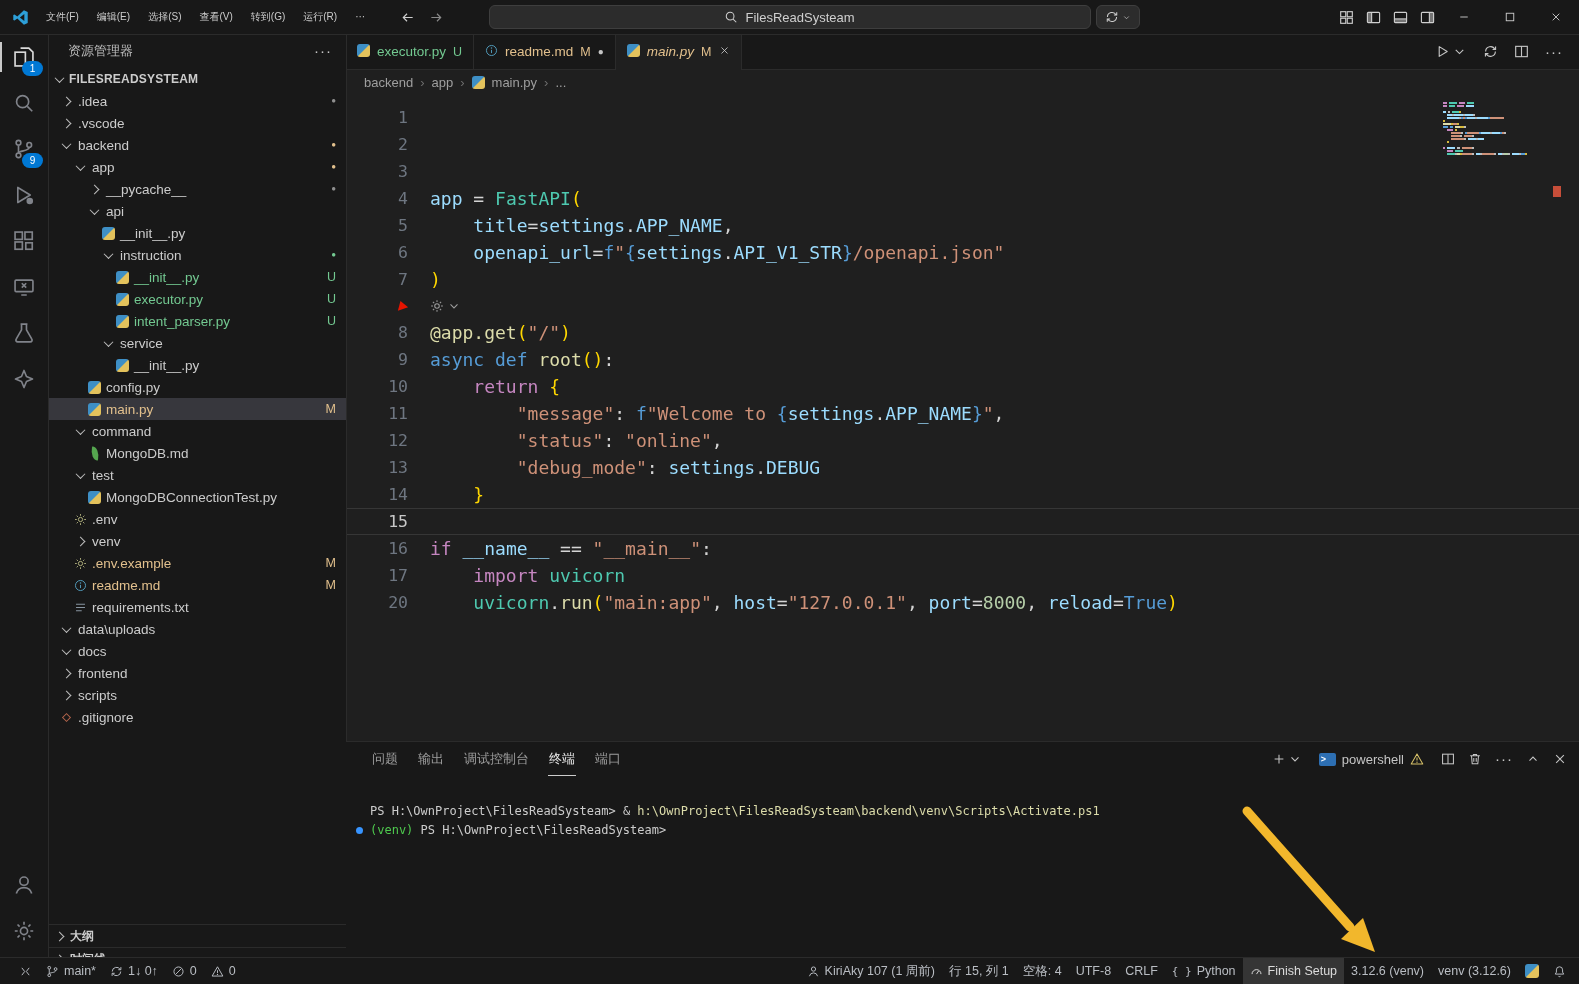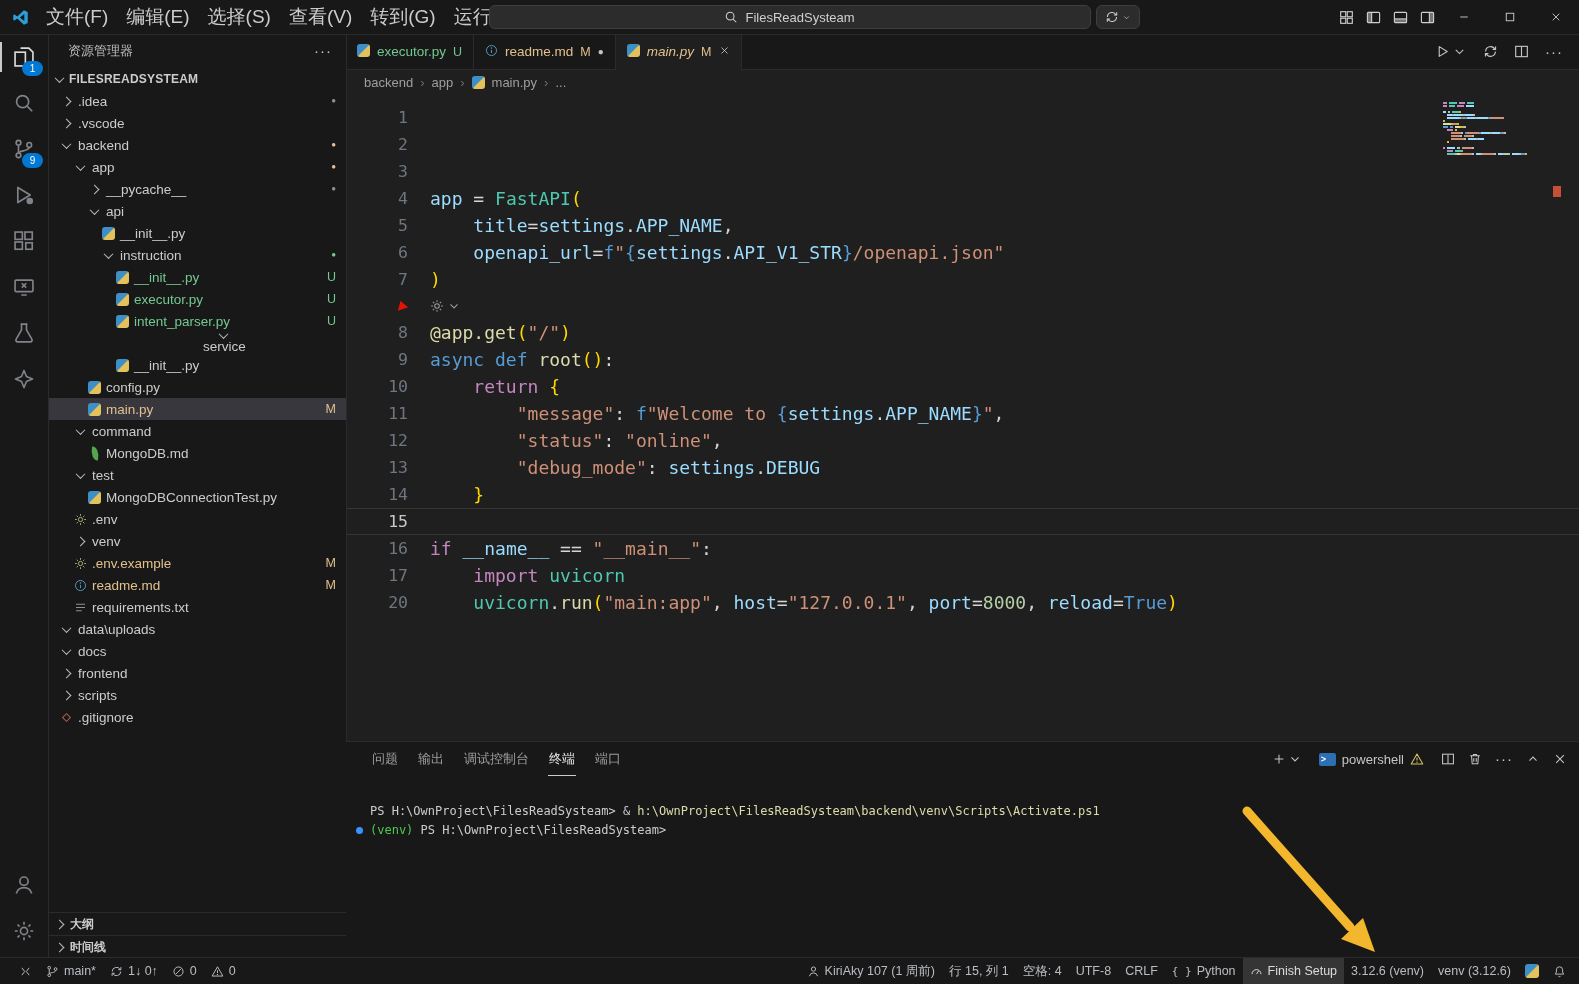--- a/index.html
+++ b/index.html
@@ -7,21 +7,21 @@
   .window{position:relative;width:1579px;height:984px;background:#1f1f1f;overflow:hidden;user-select:none}
   .ic,[data-icon]{display:inline-flex;align-items:center;justify-content:center;line-height:0}
   .ic svg,[data-icon] svg{width:14px;height:14px;display:block}
   svg path,svg circle,svg rect{stroke-width:1.2}
   .tx-more{font-size:15px;letter-spacing:1px;line-height:10px}
 
   
   .titlebar{position:absolute;top:0;left:0;right:0;height:34px;background:#181818;border-bottom:1px solid #2b2b2b;display:flex;align-items:center;z-index:6}
   .logo{margin:0 8px 0 12px}
   .logo svg{width:17px;height:17px}
-  .menus{display:flex;font-size:19px;color:#cccccc}
+  .menus{display:flex;font-size:10px;color:#cccccc}
   .menu-item{padding:0 9px;line-height:34px;border-radius:5px;white-space:nowrap}
   .nav-arrows{display:flex;gap:14px;margin-left:26px;color:#cfcfcf}
   .nav-ic svg{width:15px;height:15px}
   .nav-ic.dim{color:#8a8a8a}
   .search-box{position:absolute;left:50%;top:5px;transform:translateX(-50%);width:600px;height:22px;background:#2c2c2c;border:1px solid #3e3e3e;border-radius:6px;display:flex;align-items:center;justify-content:center;gap:7px;font-size:13px;color:#cfcfcf}
   .copilot-btn{position:absolute;left:1096px;top:5px;width:42px;height:22px;background:#2c2c2c;border:1px solid #3e3e3e;border-radius:6px;display:flex;align-items:center;justify-content:center;gap:3px;color:#cfcfcf}
   .mini-chev svg{width:9px;height:9px}
   .tb-right{margin-left:auto;display:flex;align-items:center;height:34px;color:#cfcfcf}
   .tb-ic{width:27px;height:34px;display:flex;align-items:center;justify-content:center}
   .tb-ic svg{width:15px;height:15px}
@@ -31,21 +31,21 @@
   
   .activitybar{position:absolute;left:0;top:34px;bottom:26px;width:48px;background:#181818;border-right:1px solid #2b2b2b;display:flex;flex-direction:column;z-index:3}
   .ab-item{height:46px;position:relative;display:flex;align-items:center;justify-content:center;color:#80838a}
   .ab-item svg{width:22px;height:22px}
   .ab-item.active{color:#dadada}
   .ab-item.active::before{content:"";position:absolute;left:0;top:8px;bottom:8px;width:2px;background:#c9c9c9}
   .ab-badge{position:absolute;right:5px;bottom:4px;min-width:15px;height:15px;border-radius:8px;background:#0078d4;color:#fff;font-size:10px;display:flex;align-items:center;justify-content:center;padding:0 3px;line-height:1}
   .ab-bottom{margin-top:auto;padding-bottom:4px}
 
   
-  .sidebar{position:absolute;left:48px;top:34px;bottom:26px;width:298px;background:#181818;border-right:1px solid #2b2b2b;font-size:13px;z-index:2}
+  .sidebar{position:absolute;left:48px;top:34px;bottom:14px;width:298px;background:#181818;border-right:1px solid #2b2b2b;font-size:13px;z-index:2}
   .sb-header{height:34px;display:flex;align-items:center;padding:0 14px 0 20px;color:#bcbcbc;font-size:13px}
   .sb-header .more{margin-left:auto;color:#c5c5c5}
   .chev{width:6px;height:6px;border-right:1.4px solid #bdbdbd;border-bottom:1.4px solid #bdbdbd;display:inline-block;flex:none}
   .chev.down{transform:rotate(45deg) translate(-1px,-1px)}
   .chev.right{transform:rotate(-45deg)}
   .tree-root{height:22px;display:flex;align-items:center;gap:6px;padding-left:8px;font-weight:700;font-size:12px;letter-spacing:.2px;color:#cccccc}
   .tree-row{height:22px;display:flex;align-items:center;position:relative;font-size:13.5px;color:#cccccc;cursor:default;white-space:nowrap}
   .tree-row.selected{background:#37373d}
   .slot{width:17px;display:flex;align-items:center;justify-content:center;flex:none}
   .slot svg{width:13px;height:13px}
@@ -422,21 +422,21 @@
           <span class="slot">
             <span class="ic ic-python">
               <span class="fi-py"></span>
             </span>
           </span>
           <span class="t-label" style="color: rgb(115, 201, 145);">intent_parser.py</span>
           <span class="t-right">
             <span class="git-badge" style="color: rgb(115, 201, 145);">U</span>
           </span>
         </div>
-        <div class="tree-row" style="padding-left: 52px; flex-direction: column;">
+        <div class="tree-row" style="padding-left: 52px;">
           <span class="slot">
             <span class="chev down"></span>
           </span>
           <span class="t-label">service</span>
           <span class="t-right"></span>
         </div>
         <div class="tree-row" style="padding-left: 66px;">
           <span class="slot">
             <span class="ic ic-python">
               <span class="fi-py"></span>

